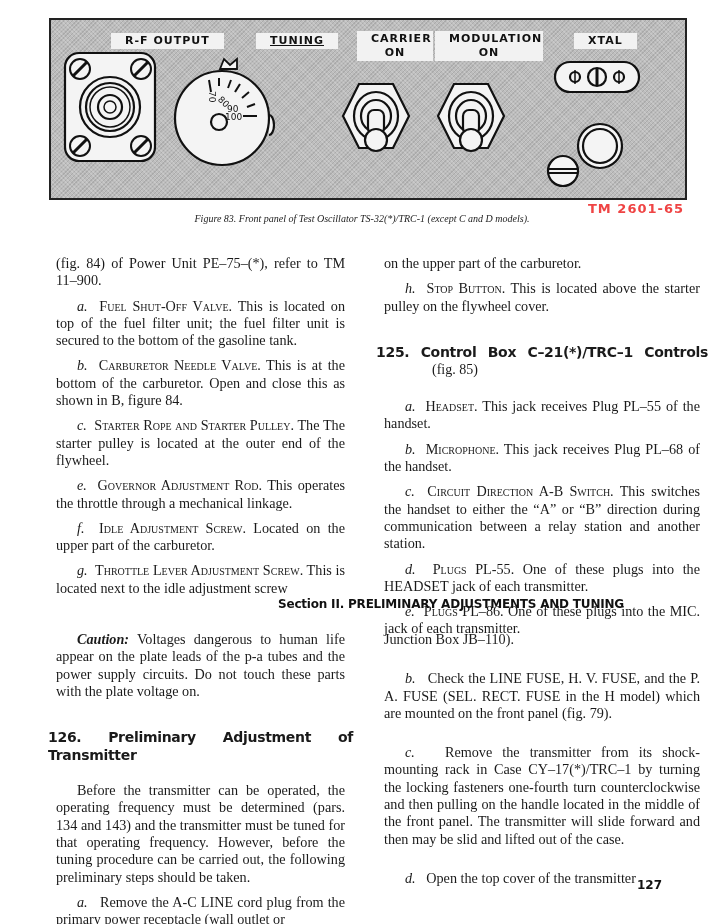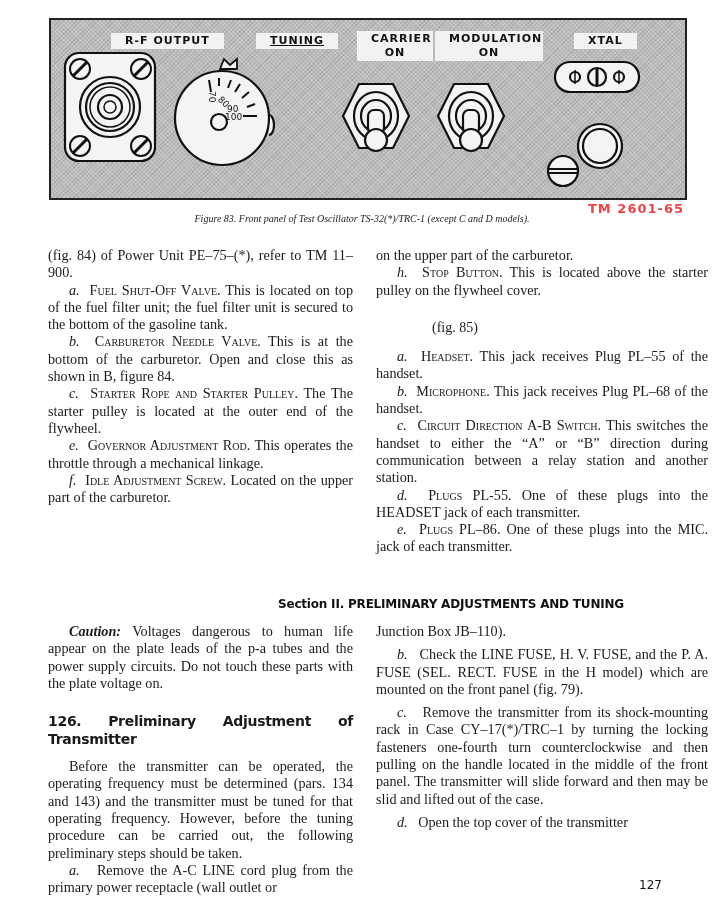--- a/index.html
+++ b/index.html
@@ -20,36 +20,36 @@
                  text-align:center; line-height:14px; padding:1px 14px; }
 
   .caption { position:absolute; left:0; width:724px; top:213px; text-align:center;
              font-family:"Liberation Serif", serif; font-style:italic; font-size:10px; color:#222; }
   .tm-number { position:absolute; right:40px; top:201px; font-family:"DejaVu Sans", sans-serif;
                font-weight:bold; font-size:13px; letter-spacing:1px; color:#ef4444; }
 
   
   .col { position:absolute; font-family:"Liberation Serif", serif; font-size:14.2px;
          line-height:17.3px; text-align:justify; }
-  .col p { margin:0; }
+  .col p { margin:8px; }
   .col p.ind { text-indent:21px; }
   .sc { font-variant:small-caps; }
   .it { font-style:italic; }
   .gap { height:6px; }
 
   .heading { font-family:"DejaVu Sans", sans-serif; font-weight:bold; font-size:14px;
              letter-spacing:-0.3px; text-align:justify; text-align-last:justify; line-height:18px; }
   .subref { font-family:"Liberation Serif", serif; font-size:14px; padding-left:56px; }
 
   .section-title { position:absolute; left:0; width:624px; top:597px; text-align:right;
                    font-family:"DejaVu Sans", sans-serif; font-size:12px; font-weight:bold;
                    letter-spacing:-0.2px; color:#111; }
 
   .page-number { position:absolute; right:62px; top:878px; font-family:"DejaVu Sans", sans-serif;
-                 font-weight:normal; font-size:12px; color:#111; }
+                 font-weight:bold; font-size:12px; color:#111; }
 </style>
 </head>
 <body>
 
 <div class="page">
 
   <div class="figure">
     <svg viewBox="0 0 634 178">
 
       <g stroke="#111" stroke-width="2.2" fill="#f4f4f4">
@@ -146,26 +146,28 @@
   <div class="tm-number">TM 2601-65</div>
   <div class="caption">Figure 83.  Front panel of Test Oscillator TS-32(*)/TRC-1 (except C and D models).</div>
 
   <div class="col" style="left:48px;top:247px;width:305px;">
     <p>(fig. 84) of Power Unit PE–75–(*), refer to TM 11–900.</p>
     <p class="ind"><span class="it">a.</span>&nbsp;&nbsp;<span class="sc">Fuel Shut-Off Valve.</span><span> This is located on top of the fuel filter unit; the fuel filter unit is secured to the bottom of the gasoline tank.</span></p>
     <p class="ind"><span class="it">b.</span>&nbsp;&nbsp;<span class="sc">Carburetor Needle Valve.</span><span> This is at the bottom of the carburetor. Open and close this as shown in B, figure 84.</span></p>
     <p class="ind"><span class="it">c.</span>&nbsp;&nbsp;<span class="sc">Starter Rope and Starter Pulley.</span><span> The The starter pulley is located at the outer end of the flywheel.</span></p>
     <p class="ind"><span class="it">e.</span>&nbsp;&nbsp;<span class="sc">Governor Adjustment Rod.</span><span> This operates the throttle through a mechanical linkage.</span></p>
     <p class="ind"><span class="it">f.</span>&nbsp;&nbsp;<span class="sc">Idle Adjustment Screw.</span><span> Located on the upper part of the carburetor.</span></p>
+    <p class="ind"><span class="it">g.</span>&nbsp;&nbsp;<span class="sc">Throttle Lever Adjustment Screw.</span><span> This is located next to the idle adjustment screw</span></p>
   </div>
 
   <div class="col" style="left:376px;top:247px;width:332px;">
     <p>on the upper part of the carburetor.</p>
     <p class="ind"><span class="it">h.</span>&nbsp;&nbsp;<span class="sc">Stop Button.</span><span> This is located above the starter pulley on the flywheel cover.</span></p>
     <div style="height:20px"></div>
+    <div class="heading">125. Control Box C–21(*)/TRC–1 Controls</div>
     <div class="subref">(fig. 85)</div>
     <div style="height:12px"></div>
     <p class="ind"><span class="it">a.</span>&nbsp;&nbsp;<span class="sc">Headset.</span><span> This jack receives Plug PL–55 of the handset.</span></p>
     <p class="ind"><span class="it">b.</span>&nbsp;&nbsp;<span class="sc">Microphone.</span><span> This jack receives Plug PL–68 of the handset.</span></p>
     <p class="ind"><span class="it">c.</span>&nbsp;&nbsp;<span class="sc">Circuit Direction A-B Switch.</span><span> This switches the handset to either the “A” or “B” direction during communication between a relay station and another station.</span></p>
     <p class="ind"><span class="it">d.</span>&nbsp;&nbsp;<span class="sc">Plugs PL-55.</span><span> One of these plugs into the HEADSET jack of each transmitter.</span></p>
     <p class="ind"><span class="it">e.</span>&nbsp;&nbsp;<span class="sc">Plugs PL–86.</span><span> One of these plugs into the MIC. jack of each transmitter.</span></p>
   </div>
 
   <div class="section-title">Section II.  PRELIMINARY ADJUSTMENTS AND TUNING</div>

